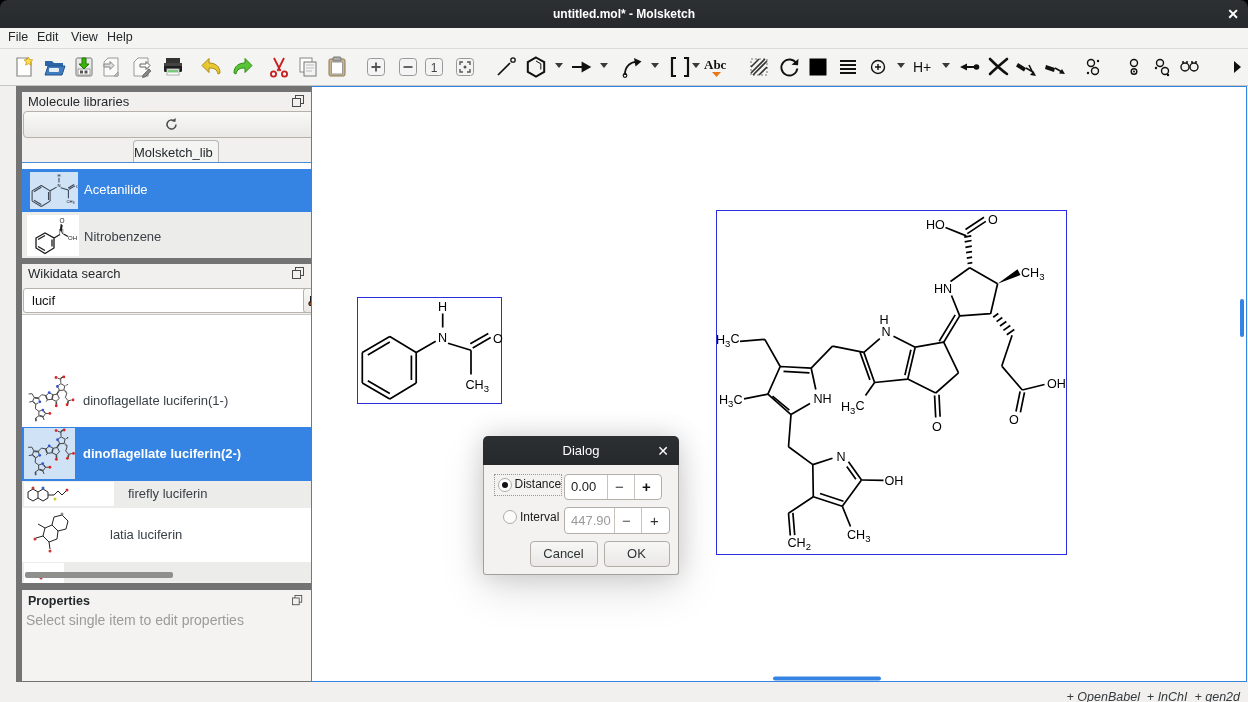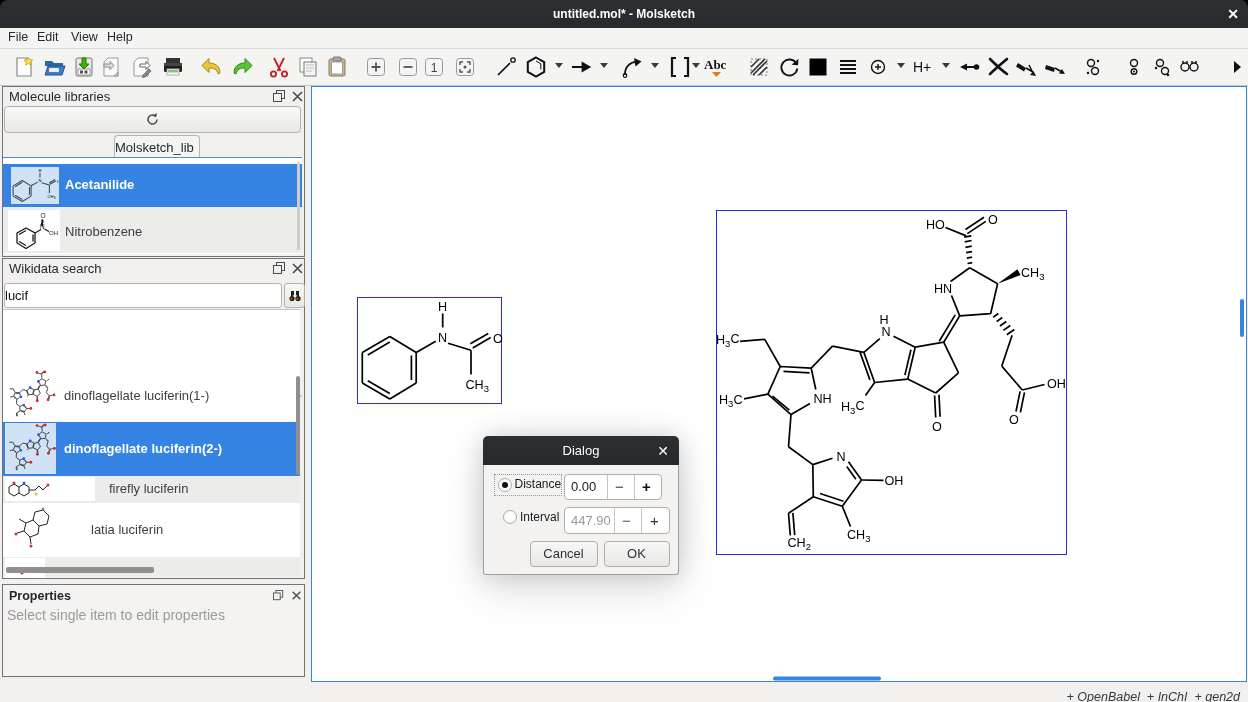--- a/index.html
+++ b/index.html
@@ -17,21 +17,21 @@
   background:#f4f4f3;border-bottom:1px solid #dbdbda;font-size:12.5px;color:#24292c;}
 #menubar span{position:absolute;top:2px;}
 
 #toolbar{position:absolute;left:0;top:49px;width:1248px;height:36px;
   background:#f4f4f3;border-bottom:1px solid #c6c6c5;}
 .tbi{position:absolute;top:6px;width:24px;height:24px;}
 .arr{position:absolute;top:14px;width:0;height:0;border-left:4px solid transparent;
   border-right:4px solid transparent;border-top:5px solid #3a3a3a;}
 
 #sidebar{position:absolute;left:0;top:86px;width:310px;height:596px;background:#f1f0ef;}
-.panel{position:absolute;left:2px;width:301px;border:1px solid #737373;background:#f1f0ef;}
+.panel{position:absolute;left:16px;width:301px;border:6px solid #737373;background:#f1f0ef;}
 .ptitle{position:absolute;left:6px;top:2px;font-size:13px;color:#24292c;}
 .pico{position:absolute;top:3px;width:13px;height:13px;color:#4a4a4a;}
 .listbox{position:absolute;background:#fff;border:1px solid #c6c6c5;}
 .row{position:absolute;left:0;width:100%;background:#ececeb;}
 .rowsel{background:#3584e4;}
 .thumb{position:absolute;left:4px;background:#fff;}
 .rowtext{position:absolute;font-size:13px;color:#3a4147;}
 
 #canvas{position:absolute;left:311px;top:86px;width:934px;height:594px;
   background:#fff;border:1px solid #3584e4;}
@@ -262,21 +262,21 @@
       <div class="abs" style="left:0;top:71px;width:299px;height:96px;background:#fff">
         <div class="row rowsel" style="top:6px;height:43px">
           <div class="thumb" style="left:8px;top:3px;width:48px;height:37px;background:#cfe2f6">
             <svg width="48" height="37" viewBox="0 0 48 37">
                 <g transform="scale(0.334) translate(-356,-296)">
                   <use href="#acetbonds" stroke="#3c4654" stroke-width="3.2"></use>
                   <use href="#acetlabels" fill="#3c4654"></use>
                 </g>
               </svg>
           </div>
-          <div class="rowtext" style="left:62px;top:13px;color:#fff;font-weight:bold">Acetanilide</div>
+          <div class="rowtext" style="left:62px;top:13px;color:#fff;font-weight:normal">Acetanilide</div>
         </div>
         <div class="row" style="top:49px;height:46px">
           <div class="thumb" style="left:5px;top:3px;width:52px;height:41px">
             <svg width="52" height="41" viewBox="0 0 52 41">
               <g stroke="#1a1a1a" stroke-width="1.3" fill="none">
                 <path d="M9 23 L18 18 L27 23 L27 33 L18 38.5 L9 33 Z M11 24.5 L18 20.5 M11 31.5 L18 35.5 M25 24.5 L25 31.5"></path>
                 <path d="M27 23 L33 19.5 M34.2 16.5 L35 10 M33.5 15.5 L34.3 9.2 M36.5 19 L41 21.5"></path>
               </g>
               <text x="32" y="19" font-size="6.5" fill="#1a1a1a" font-family="Liberation Sans">N</text>
               <text x="32.5" y="8" font-size="6.5" fill="#1a1a1a" font-family="Liberation Sans">O</text>
@@ -291,21 +291,21 @@
 
     <div class="panel" style="top:172px;height:319px">
       <div class="ptitle">Wikidata search</div>
       <svg class="pico" style="left:270px" viewBox="0 0 13 13">
           <rect x="3.5" y="0.5" width="8" height="8" fill="none" stroke="#4a4a4a"></rect>
           <rect x="0.5" y="3.5" width="8" height="8" fill="#f1f0ef" stroke="#4a4a4a"></rect>
         </svg>
       <svg class="pico" style="left:288px" viewBox="0 0 13 13">
           <path d="M2 2 L11 11 M11 2 L2 11" stroke="#4a4a4a" stroke-width="1.6"></path>
         </svg>
-      <div class="abs" style="left:1px;top:24px;width:276px;height:23px;background:#fff;border:1px solid #b9b3ad;border-radius:3px;font-size:13px;color:#111;line-height:23px;padding-left:0">lucif</div>
+      <div class="abs" style="left:1px;top:24px;width:276px;height:23px;background:#fff;border:1px solid #b9b3ad;border-radius:3px;font-size:13px;color:#111;line-height:23px;padding-left:8px">lucif</div>
       <div class="abs" style="left:281px;top:24px;width:19px;height:23px;background:linear-gradient(#f7f7f6,#e9e8e7);border:1px solid #b7b1ab;border-radius:3px">
         <svg class="abs" style="left:3px;top:5px" width="14" height="14" viewBox="0 0 14 14">
           <path d="M3 2 L6 2 L6 6 L3 8 Z M8 2 L11 2 L11 8 L8 6 Z" fill="#1a1a1a"></path>
           <circle cx="4" cy="9.5" r="2.6" fill="#1a1a1a"></circle>
             <circle cx="10" cy="9.5" r="2.6" fill="#1a1a1a"></circle>
           <circle cx="3.4" cy="9.8" r="1.2" fill="#b34700"></circle>
             <circle cx="9.4" cy="9.8" r="1.2" fill="#b34700"></circle>
         </svg>
       </div>
       <div class="listbox" style="left:0;top:136px;width:297px;height:0"></div>

